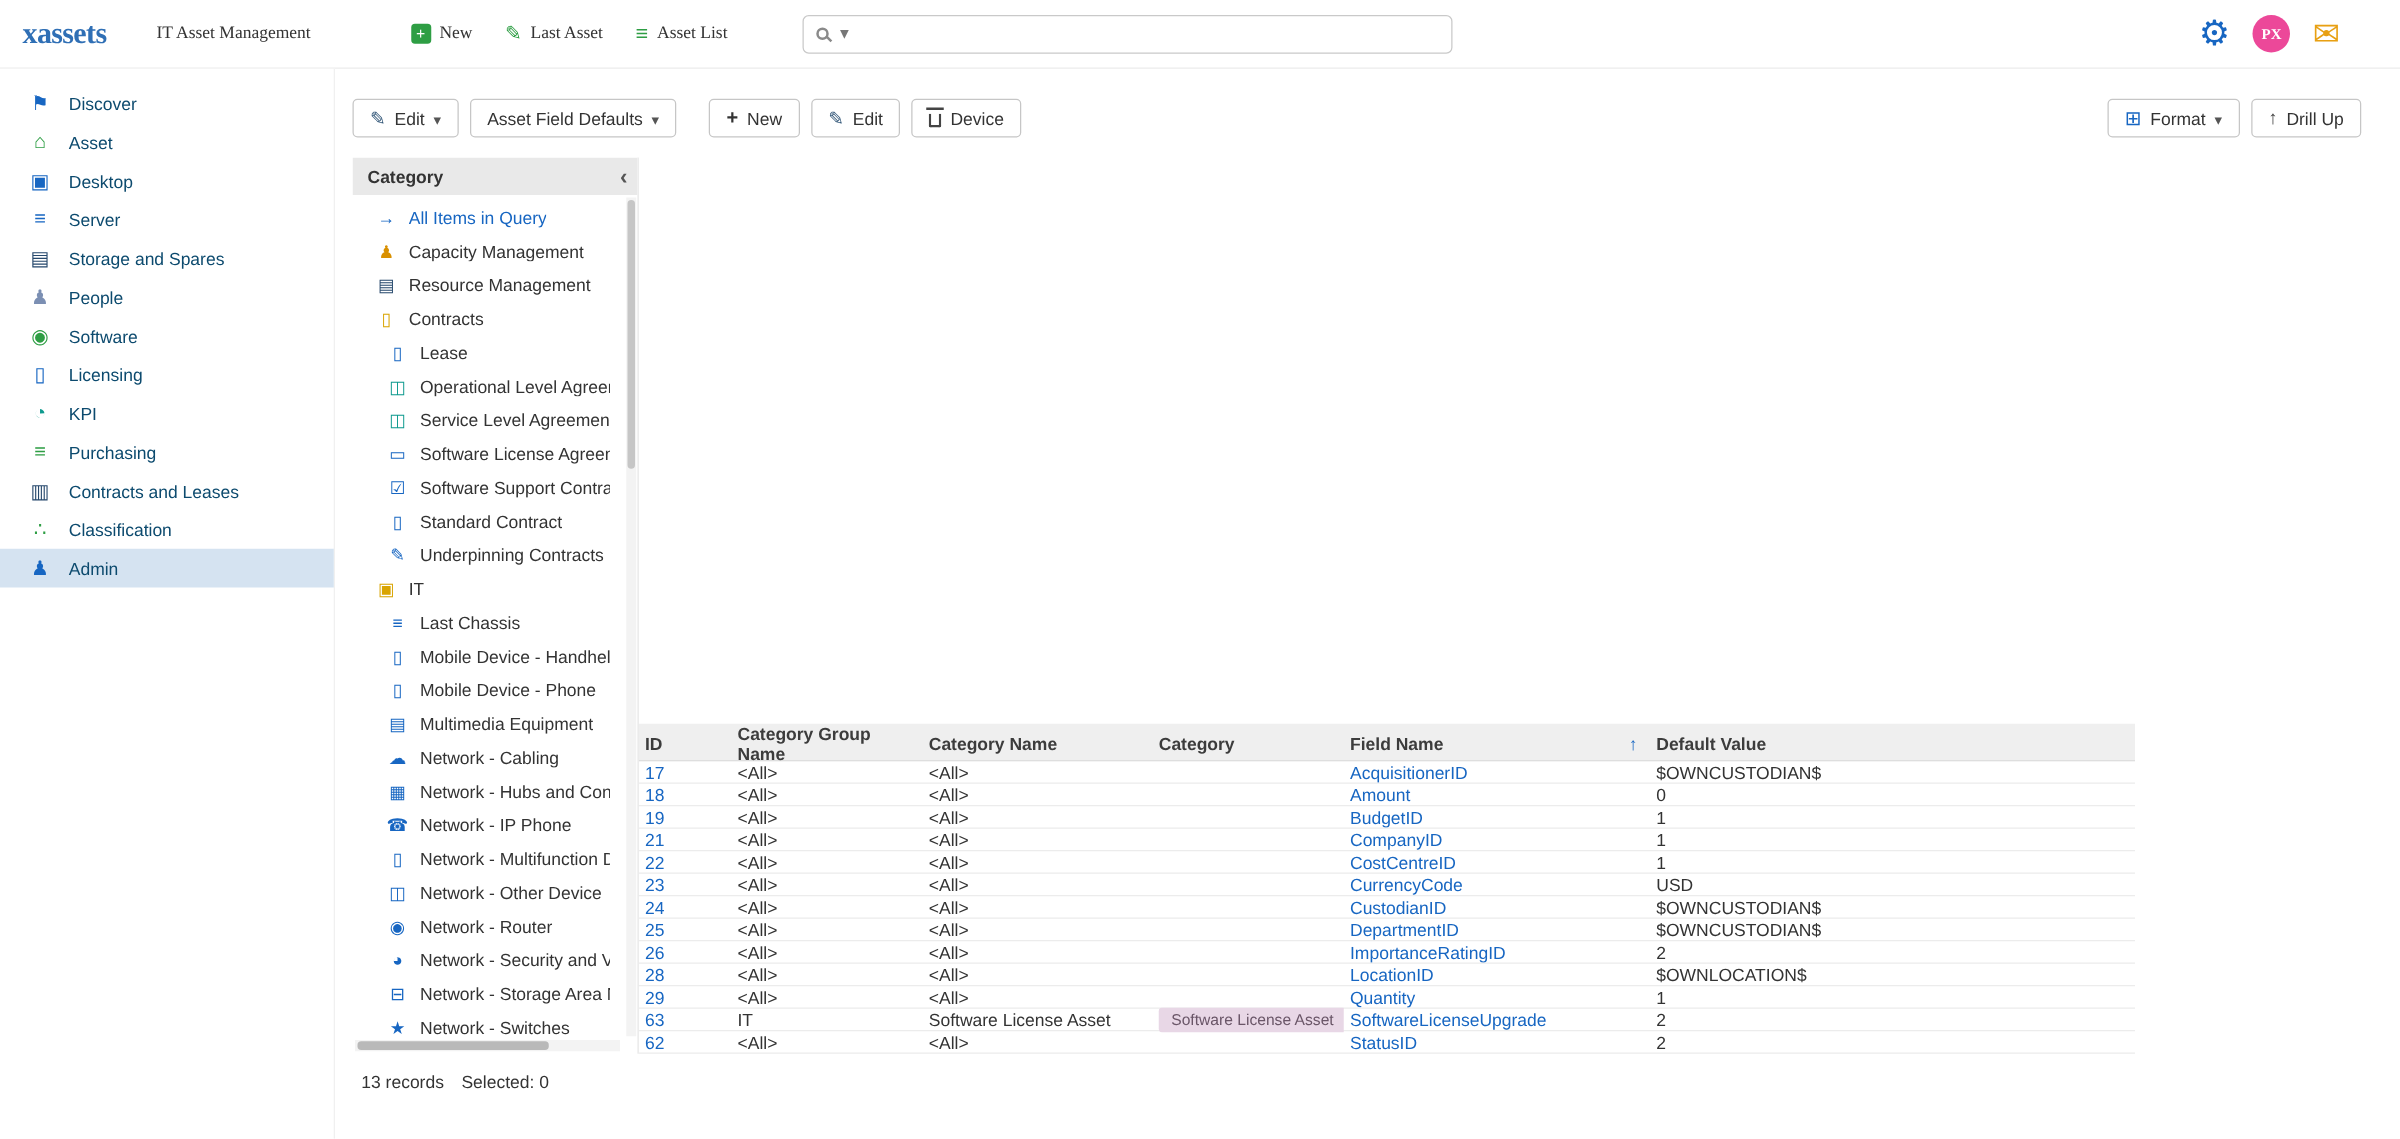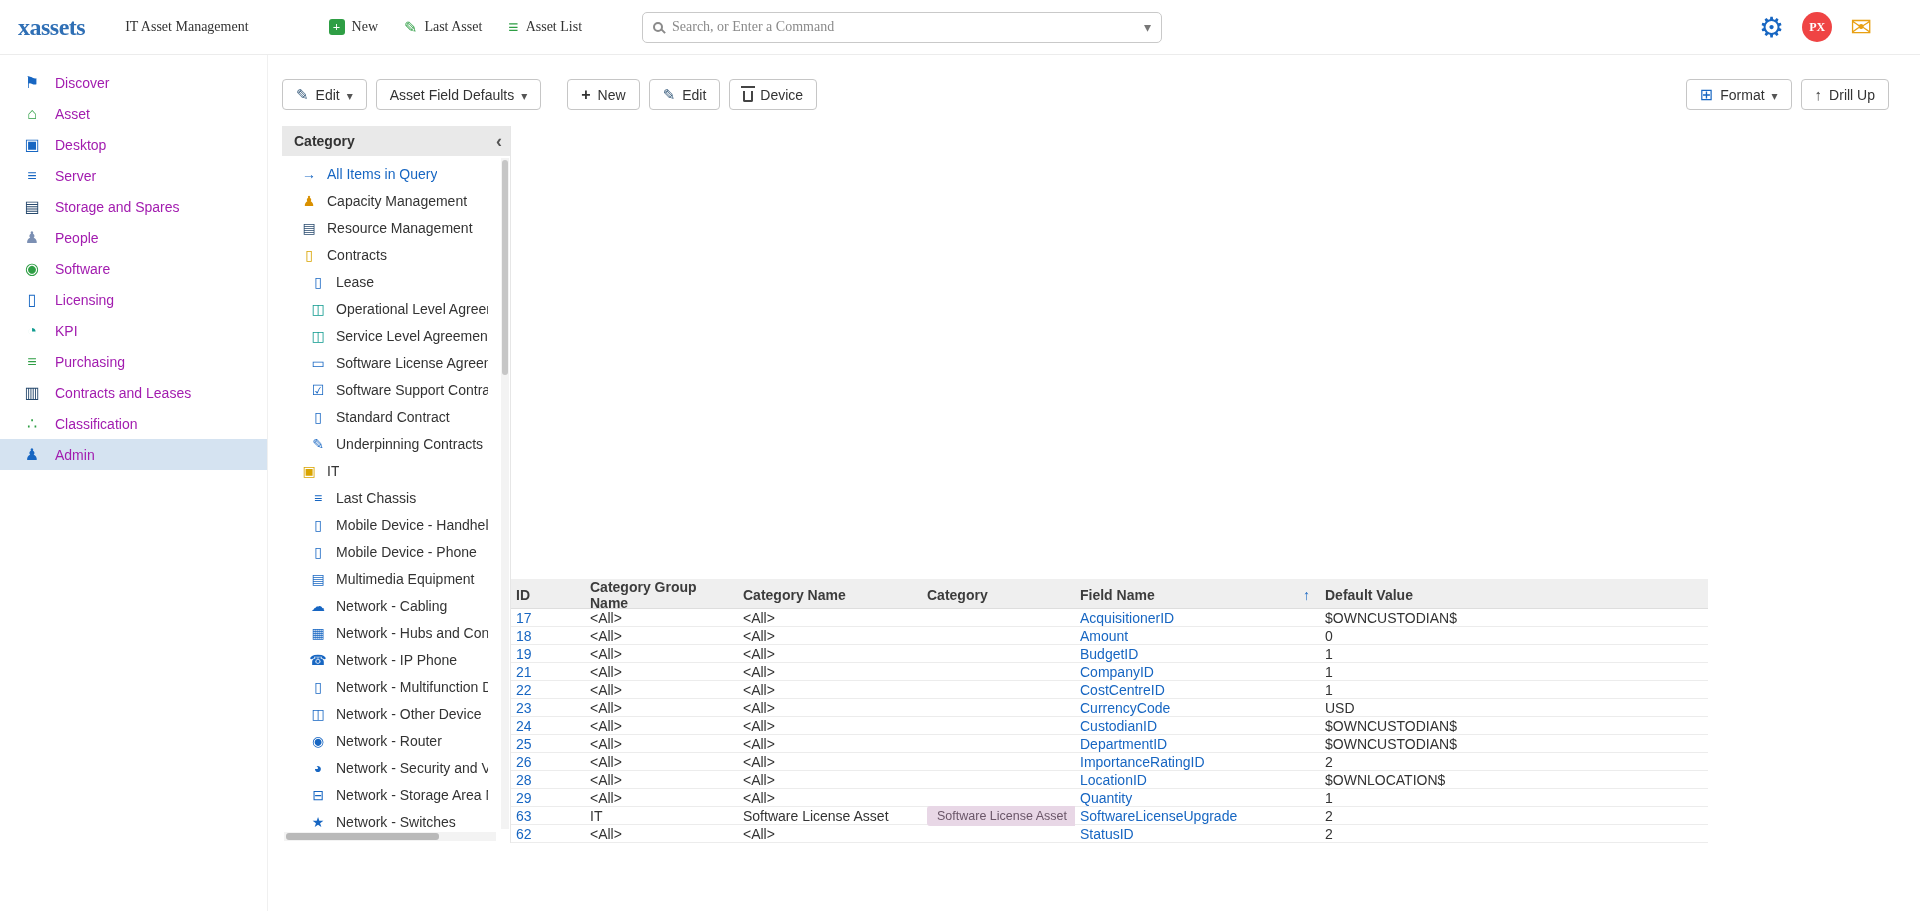--- a/index.html
+++ b/index.html
@@ -24,31 +24,31 @@
   .i-search { display:inline-block; width:10px; height:10px; border:2px solid #8a8a8a;
     border-radius:50%; position:relative; margin-right:9px; flex:0 0 auto; }
   .i-search::after { content:""; position:absolute; width:6px; height:2px; background:#8a8a8a;
     transform:rotate(45deg); right:-5px; bottom:-2px; }
   .searchbox input { flex:1; border:none; outline:none; font-size:14px; color:#333;
     font-family:inherit; background:transparent; }
   .searchbox input::placeholder { color:#8a8a8a; }
   .i-caret::before { content:"▾"; color:#777; font-size:14px; }
   .top-right { margin-left:auto; display:flex; align-items:center; gap:18px; }
   .i-gear::before { content:"⚙"; color:#1766c2; font-size:28px; }
-  .avatar { width:30px; height:30px; border-radius:50%; background:#ef4444; color:#fff;
+  .avatar { width:30px; height:30px; border-radius:50%; background:#ec4899; color:#fff;
     display:flex; align-items:center; justify-content:center; font-size:12px; font-weight:bold; cursor:pointer;text-align:center; }
   .i-mail::before { content:"✉"; color:#e8a013; font-size:26px; }
 
   
   .layout { display:flex; height:856px; }
   .sidebar { width:268px; flex:0 0 268px; padding-top:12px; border-right:1px solid #f0f0f0; background:#fff; }
   .side-item { height:31px; display:flex; align-items:center; gap:13px; padding-left:22px; cursor:pointer; }
   .side-item.selected { background:#d5e3f1; }
   .sicon { width:20px; text-align:center; font-size:16px; flex:0 0 20px; }
-  .slabel { font-size:14px; color:#a21caf; white-space:nowrap; }
+  .slabel { font-size:14px; color:#0c4a6e; white-space:nowrap; }
 
   .main { flex:1; padding:12px 31px 0 14px; }
 
   
   .title-row { display:flex; align-items:center; gap:8px; height:26px; }
   .page-title { font-size:19px; font-weight:600; color:#222; }
   .i-caret-down::before { content:"▾"; color:#9a9a9a; font-size:13px; }
   .toolbar { margin-top:12px; display:flex; align-items:center; gap:9px; }
   .btn { display:inline-flex; align-items:center; gap:7px; height:31px; padding:0 13px;
     background:#fff; border:1px solid #c6c6c6; border-radius:4px; font-size:14px; color:#333;
@@ -118,21 +118,20 @@
       <span>Last Asset</span>
     </button>
     <button class="top-btn">
       <span class="i-list-green"></span>
       <span>Asset List</span>
     </button>
   </div>
 
   <div class="searchbox">
     <span class="i-search"></span>
-    <input type="text" placeholder="Search, or Enter a Command" style="">
     <span class="i-caret"></span>
   </div>
 
   <div class="top-right">
     <span class="i-gear"></span>
     <div class="avatar">PX</div>
     <span class="i-mail"></span>
   </div>
 </header>
 
@@ -541,15 +540,19 @@
                 
               </div>
               <div class="cell link">StatusID</div>
               <div class="cell">2</div>
             </div>
           </div>
       </section>
 
     </div>
 
+    <div class="status-row">
+      <span>13 records</span>
+      <span>Selected: 0</span>
+    </div>
 
   </main>
 </div>
 
 </body></html>

